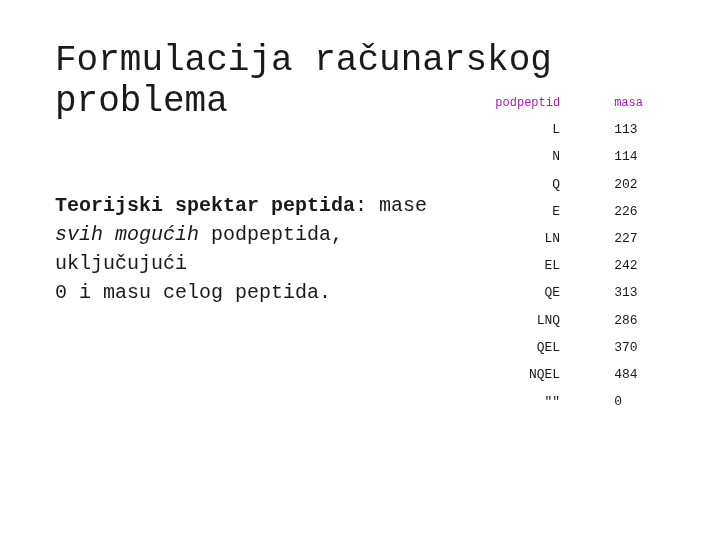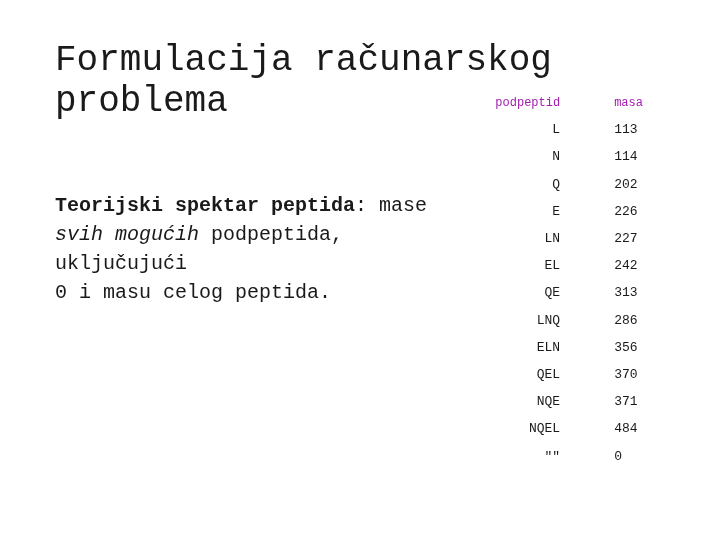--- a/index.html
+++ b/index.html
@@ -64,30 +64,22 @@
           </tr>
           <tr>
             <td>QE</td>
             <td class="mass-cell">313</td>
           </tr>
           <tr>
             <td>LNQ</td>
             <td class="mass-cell">286</td>
           </tr>
           <tr>
-            <td>ELN</td>
-            <td class="mass-cell">356</td>
-          </tr>
-          <tr>
             <td>QEL</td>
             <td class="mass-cell">370</td>
-          </tr>
-          <tr>
-            <td>NQE</td>
-            <td class="mass-cell">371</td>
           </tr>
           <tr>
             <td>NQEL</td>
             <td class="mass-cell">484</td>
           </tr>
           <tr>
             <td>""</td>
             <td class="mass-cell">0</td>
           </tr>
         </tbody>

